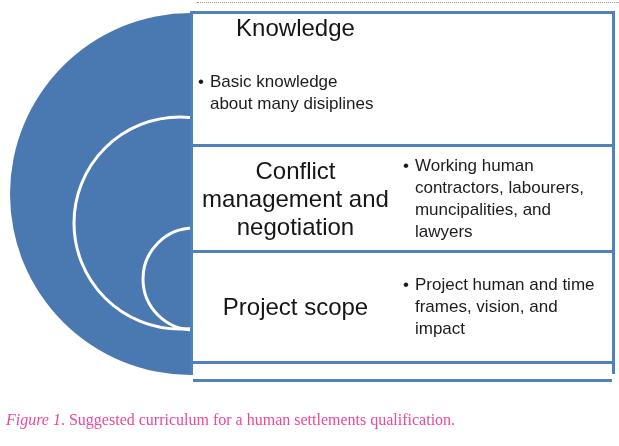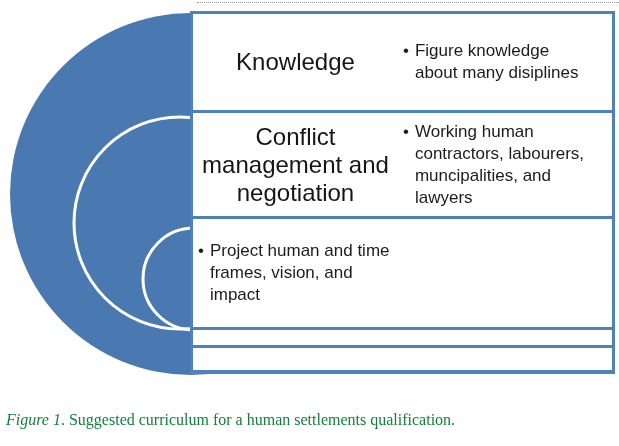--- a/index.html
+++ b/index.html
@@ -33,21 +33,21 @@
     background: #ffffff;
     border: 3px solid #4f81bd;
     border-bottom-width: 4px;
     display: flex;
     flex-direction: column;
   }
 
   .sep { height: 3px; background: #4f81bd; flex: none; }
 
   .row { display: flex; flex: none; background: #ffffff; }
-  .row-1 { height: 96px; }
+  .row-1 { height: 130px; flex-direction: column; }
   .row-2 { height: 103px; }
   .row-3 { height: 108px; }
 
   .title-cell {
     width: 205px;
     flex: none;
     display: flex;
     align-items: center;
     justify-content: center;
     text-align: center;
@@ -77,21 +77,21 @@
 
   .thin-row-a { height: 15px; flex: none; background: #ffffff; }
   .thin-row-b { flex: 1; background: #ffffff; }
 
   .figure-caption {
     position: absolute;
     left: 6px;
     top: 411px;
     font-family: "Liberation Serif", serif;
     font-size: 16px;
-    color: #15803d;
+    color: #ec4899;
   }
   .figure-caption .fig-label { font-style: italic; }
 </style>
 </head>
 <body>
 
 <div class="canvas">
 
   <svg class="circles-svg" width="619" height="446" viewBox="0 0 619 446">
     <circle cx="191" cy="194" r="181" fill="#4a78b0"></circle>
@@ -101,21 +101,21 @@
 
   <div class="canvas-top-line"></div>
 
   <div class="target-box">
 
     <div class="row row-1">
       <div class="title-cell">Knowledge</div>
       <div class="bullet-cell">
         <div class="bullet-item">
           <span class="bullet-dot">•</span>
-          <span class="bullet-text">Figure knowledge
+          <span class="bullet-text">Basic knowledge
 about many disiplines</span>
         </div>
       </div>
     </div>
 
     <div class="sep"></div>
 
     <div class="row row-2">
       <div class="title-cell">Conflict
 management and
@@ -127,20 +127,21 @@
 contractors, labourers,
 muncipalities, and
 lawyers</span>
         </div>
       </div>
     </div>
 
     <div class="sep"></div>
 
     <div class="row row-3">
+      <div class="title-cell">Project scope</div>
       <div class="bullet-cell">
         <div class="bullet-item">
           <span class="bullet-dot">•</span>
           <span class="bullet-text">Project human and time
 frames, vision, and
 impact</span>
         </div>
       </div>
     </div>
 

